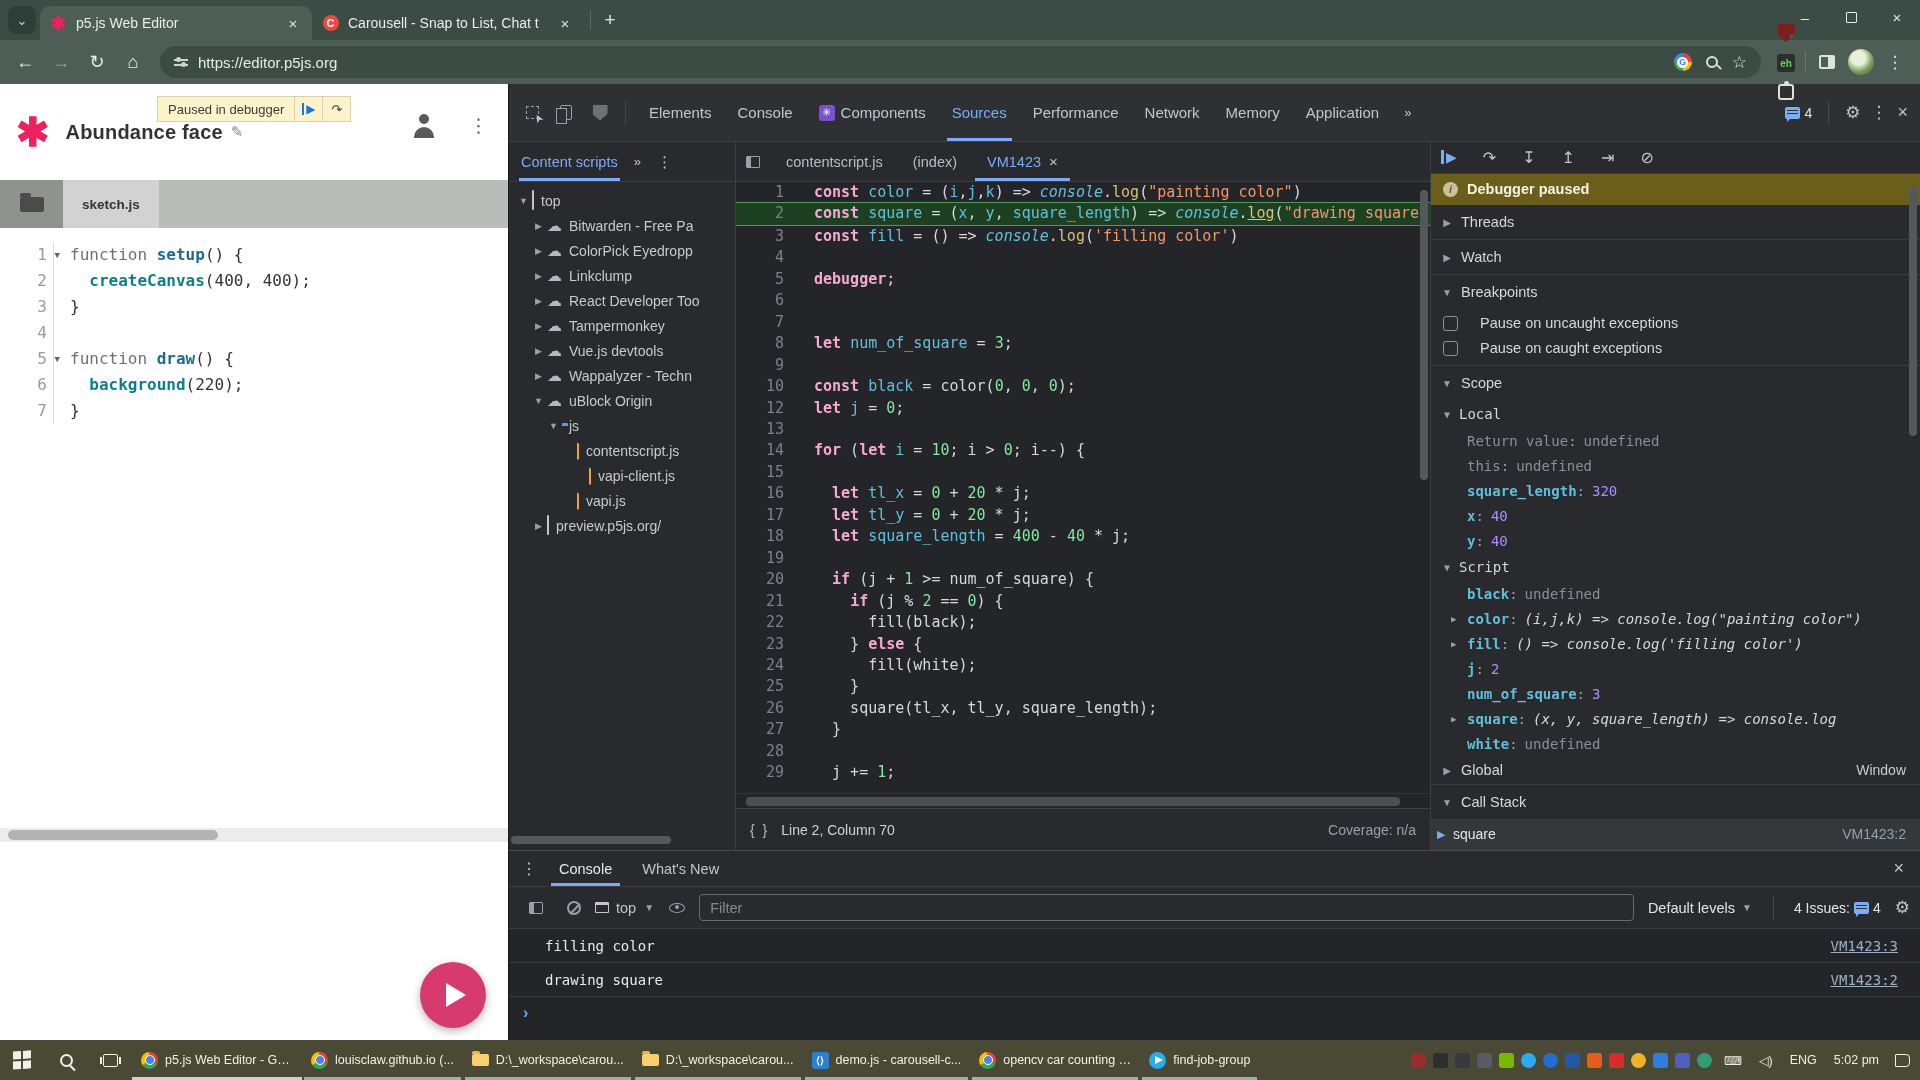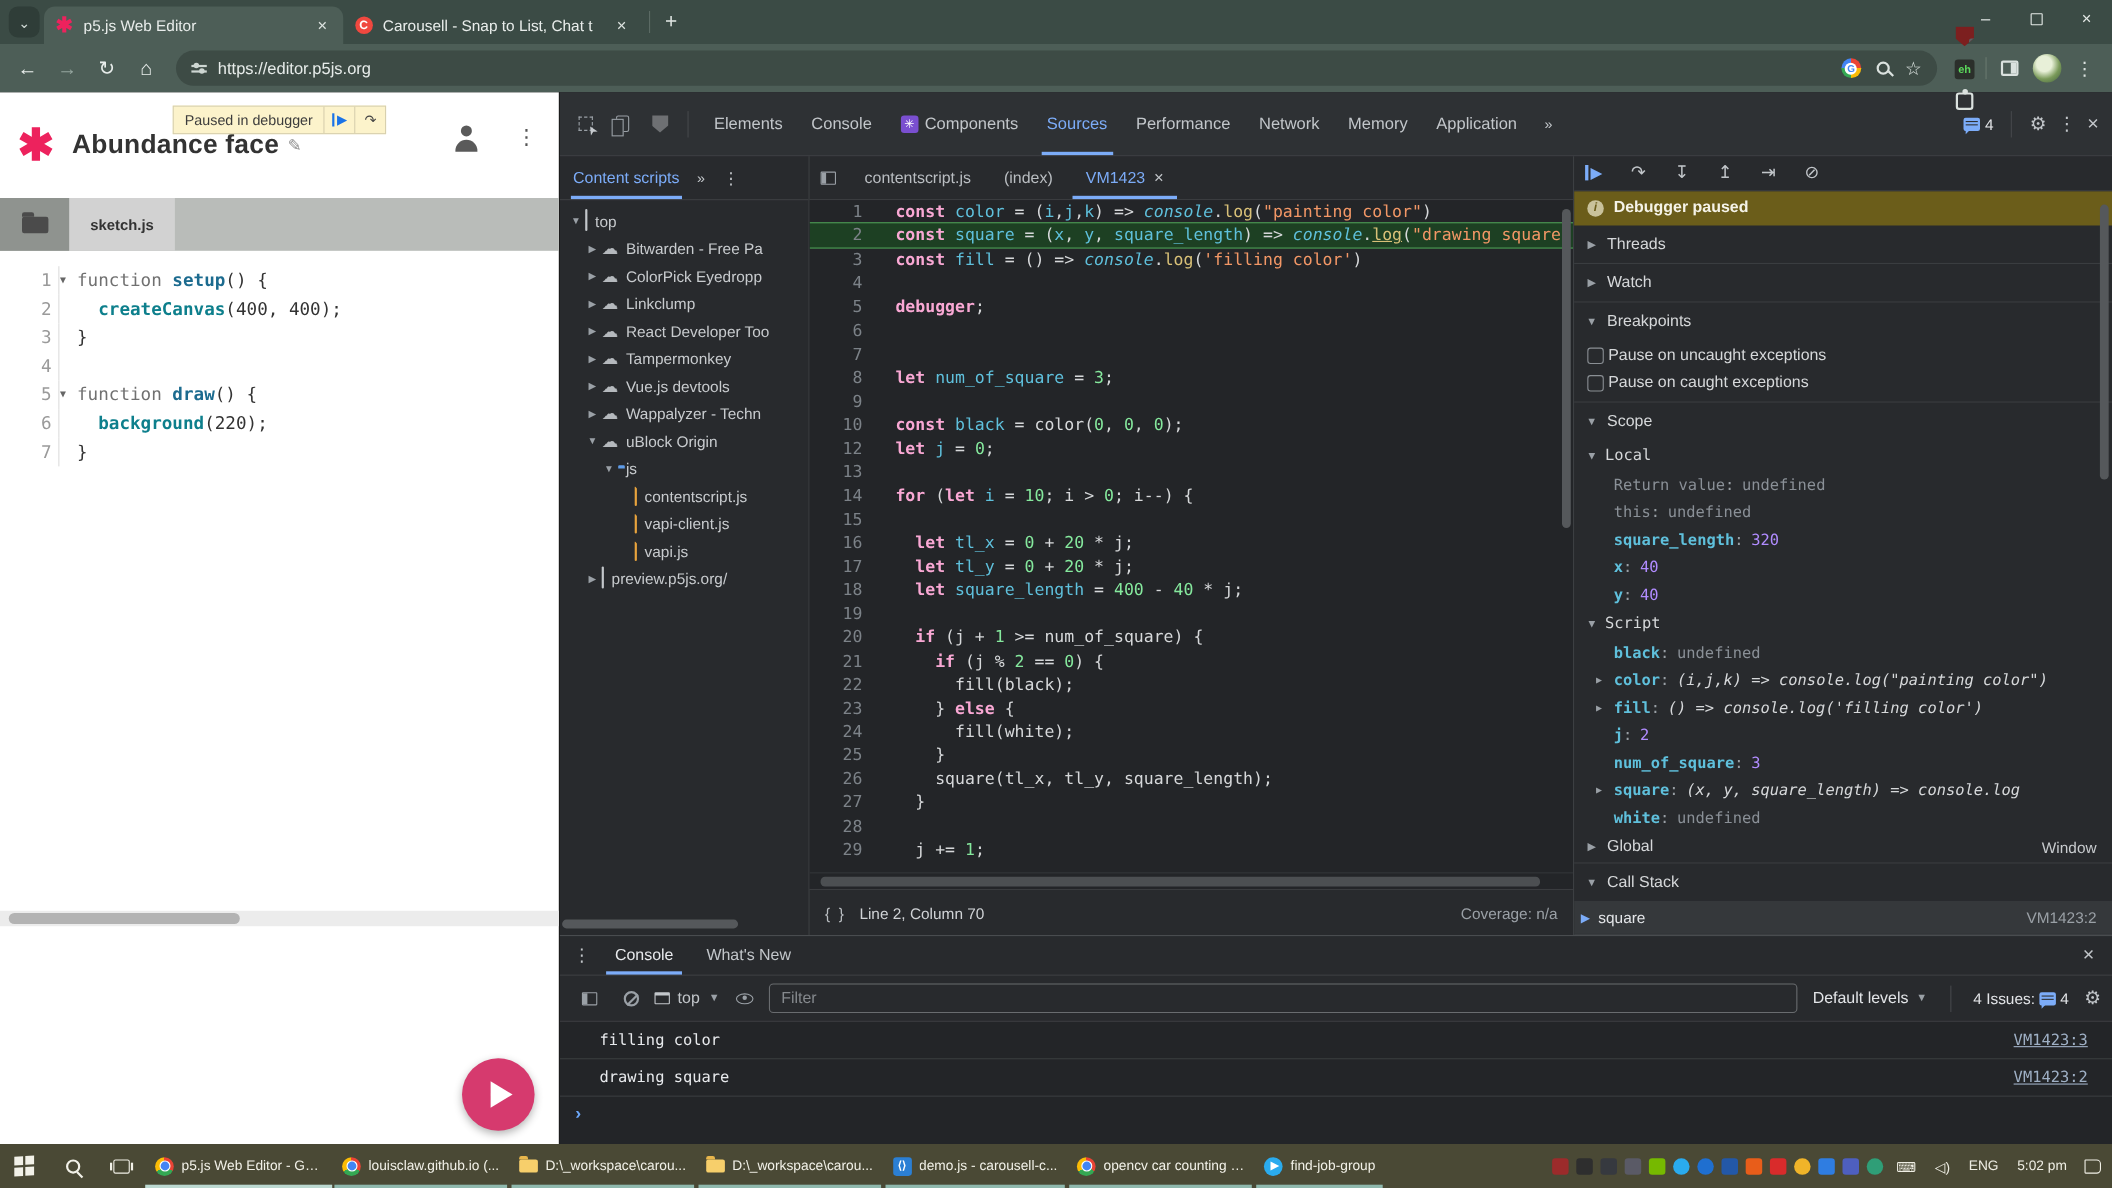--- a/index.html
+++ b/index.html
@@ -49,21 +49,21 @@
   .avatar-ico { width:26px; height:26px; border-radius:50%; background:radial-gradient(circle at 40% 35%, #e8f0d8 0 30%, #7a9a5a 60%, #3d5c3a); }
   .kebab { color:#dbe2df; font-size:17px; letter-spacing:0; }
 
   
   .content { flex:1; display:flex; min-height:0; }
 
   
   .p5 { width:508px; background:#fff; display:flex; flex-direction:column; position:relative; }
   .p5-header { height:96px; display:flex; align-items:center; padding:0 16px; position:relative; }
   .p5-logo { color:#ed225d; font-size:40px; font-weight:bold; margin-right:16px; line-height:0.8; }
-  .p5-title { font-size:24px; font-weight:bold; color:#333; letter-spacing:0.2px; }
+  .p5-title { font-size:20px; font-weight:bold; color:#333; letter-spacing:0.2px; }
   .p5-edit { color:#888; font-size:15px; margin-left:8px; }
   .p5-head-right { position:absolute; right:20px; top:28px; display:flex; align-items:center; gap:32px; }
   .person-ico { width:26px; height:26px; position:relative; }
   .person-ico::before { content:""; position:absolute; left:8px; top:2px; width:10px; height:10px; border-radius:50%; background:#5a5a5a; }
   .person-ico::after { content:""; position:absolute; left:3px; bottom:0; width:20px; height:11px; border-radius:10px 10px 0 0; background:#5a5a5a; }
   .p5-kebab { color:#555; font-size:19px; }
   .paused-overlay { position:absolute; left:157px; top:12px; height:26px; background:#fcf3cb; border:1px solid #d8d0ae; display:flex; align-items:center; font-size:13px; color:#3c3c3c; z-index:5; }
   .paused-overlay span.lbl { padding:0 10px; }
   .po-btn { width:28px; height:24px; border-left:1px solid #d8d0ae; display:flex; align-items:center; justify-content:center; }
   .resume-g { color:#1a73e8; font-size:12px; border-left:2.5px solid #1a73e8; padding-left:2px; line-height:1; }
@@ -160,21 +160,21 @@
   
   .debug-panel { width:490px; border-left:1px solid #3c3f42; display:flex; flex-direction:column; position:relative; overflow:hidden; }
   .dbg-toolbar { height:40px; border-bottom:1px solid #3c3f42; display:flex; align-items:center; padding-left:10px; gap:26px; }
   .dbg-ib { font-size:16px; color:#c2c6ca; display:flex; align-items:center; }
   .resume-b { color:#7cacf8; border-left:3px solid #7cacf8; padding-left:2px; font-size:14px; line-height:1; }
   .dbg-banner { height:40px; background:#6b5d1a; display:flex; align-items:center; padding-left:12px; gap:9px; color:#f5f3e8; font-weight:bold; font-size:14.5px; }
   .info-ico { width:15px; height:15px; border-radius:50%; background:#c9c29b; color:#6b5d1a; font-size:11px; font-weight:bold; display:flex; align-items:center; justify-content:center; font-style:italic; }
   .sect { border-bottom:1px solid #3a3d40; }
   .sect-head { height:34px; display:flex; align-items:center; padding-left:10px; gap:8px; color:#d6d8da; font-size:14.5px; }
   .caret { color:#9aa0a6; font-size:10px; width:12px; text-align:center; }
-  .cb-row { height:28px; display:flex; align-items:center; padding-left:12px; gap:4px; color:#d6d8da; font-size:14.5px; }
+  .cb-row { height:28px; display:flex; align-items:center; padding-left:12px; gap:22px; color:#d6d8da; font-size:14.5px; }
   .cbx { width:15px; height:15px; border:1.5px solid #8a8f94; border-radius:3px; background:transparent; }
   .scope-sub { height:28px; display:flex; align-items:center; padding-left:10px; gap:6px; color:#d6d8da; font-size:14px; font-family:"DejaVu Sans Mono", monospace; }
   .scope-row { height:25px; display:flex; align-items:center; padding-left:36px; font-family:"DejaVu Sans Mono", monospace; font-size:14px; white-space:nowrap; overflow:hidden; }
   .scope-row .arr { margin-left:-16px; width:16px; color:#9aa0a6; font-size:9px; }
   .sname { color:#5fc0dc; font-weight:bold; } .sname.dim2 { color:#8a9097; font-weight:normal; }
   .colon { color:#9aa0a6; margin-right:7px; }
   .sval-num { color:#b18cff; } .sval-dim { color:#8a9097; } .sval-fn { color:#d6d8da; font-style:italic; }
   .global-row { height:28px; display:flex; align-items:center; padding:0 14px 0 10px; gap:8px; color:#d6d8da; font-size:14.5px; }
   .gval { margin-left:auto; color:#c8cbce; font-size:14px; }
   .cs-row { height:30px; display:flex; align-items:center; background:#35383b; padding:0 14px 0 6px; color:#e3e5e8; font-size:14px; }
@@ -473,21 +473,21 @@
               <div class="tree-row" style="padding-left: 38px;">
                 <span class="tw">▼</span>
                 <span class="ticon"><span class="folder-b"></span></span>
                 <span>js</span>
               </div>
               <div class="tree-row" style="padding-left: 53px;">
                 <span class="tw"></span>
                 <span class="ticon"><span class="file-o"></span></span>
                 <span>contentscript.js</span>
               </div>
-              <div class="tree-row" style="padding-left: 53px;">
+              <div class="tree-row" style="padding-left: 25px; margin-left: 40px;">
                 <span class="tw"></span>
                 <span class="ticon"><span class="file-o"></span></span>
                 <span>vapi-client.js</span>
               </div>
               <div class="tree-row" style="padding-left: 53px;">
                 <span class="tw"></span>
                 <span class="ticon"><span class="file-o"></span></span>
                 <span>vapi.js</span>
               </div>
               <div class="tree-row" style="padding-left: 23px;">

